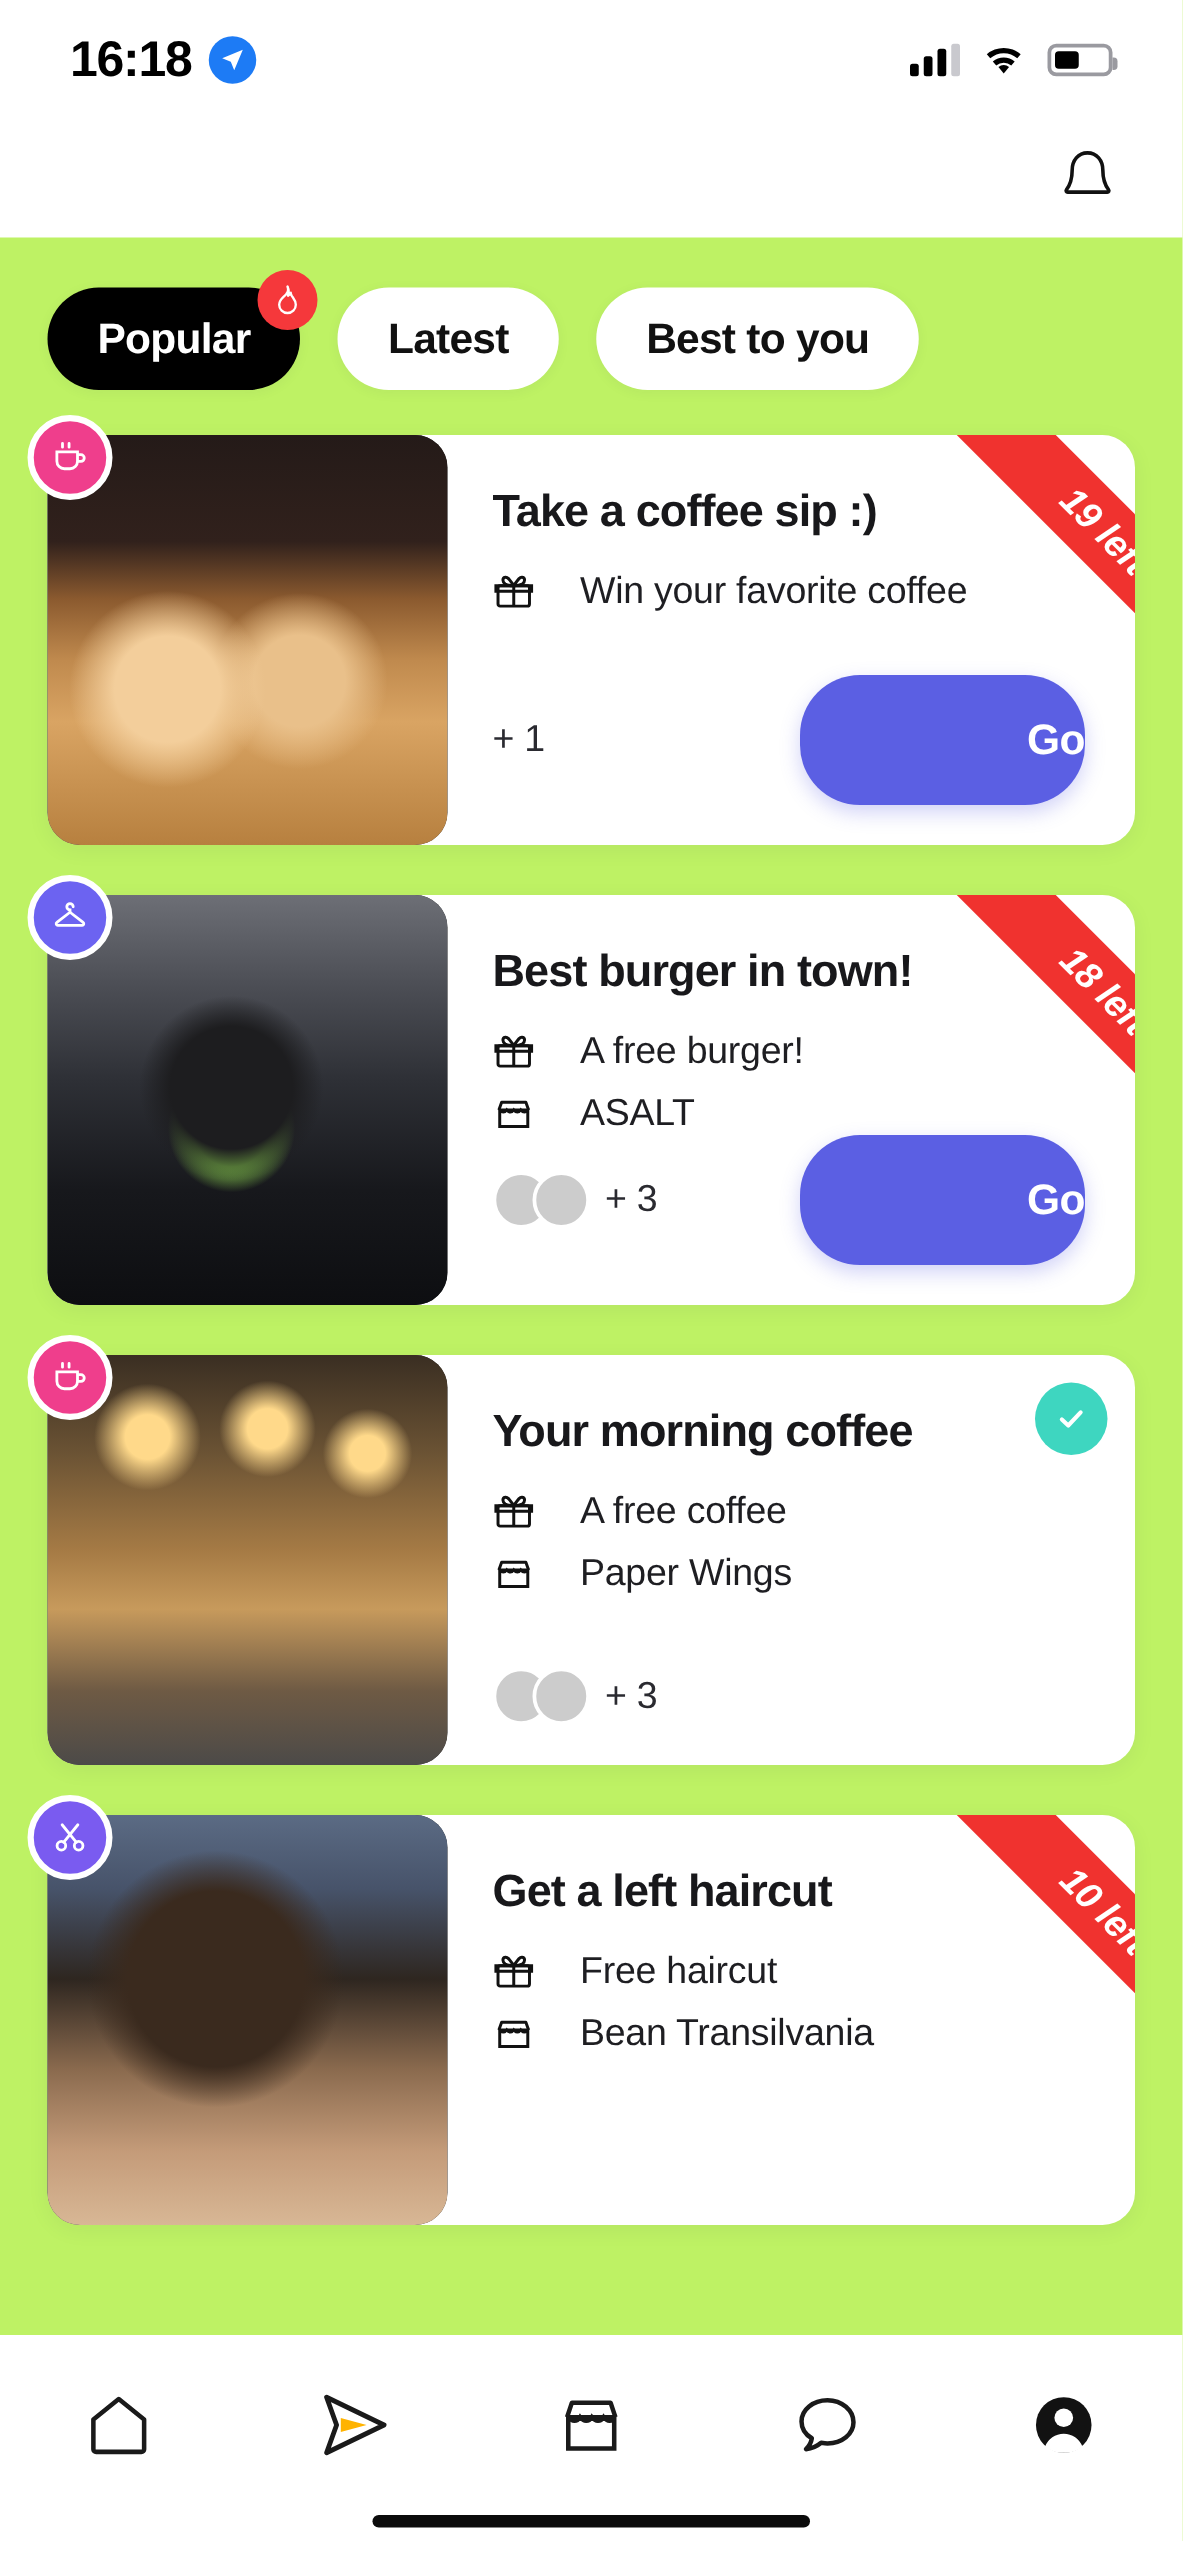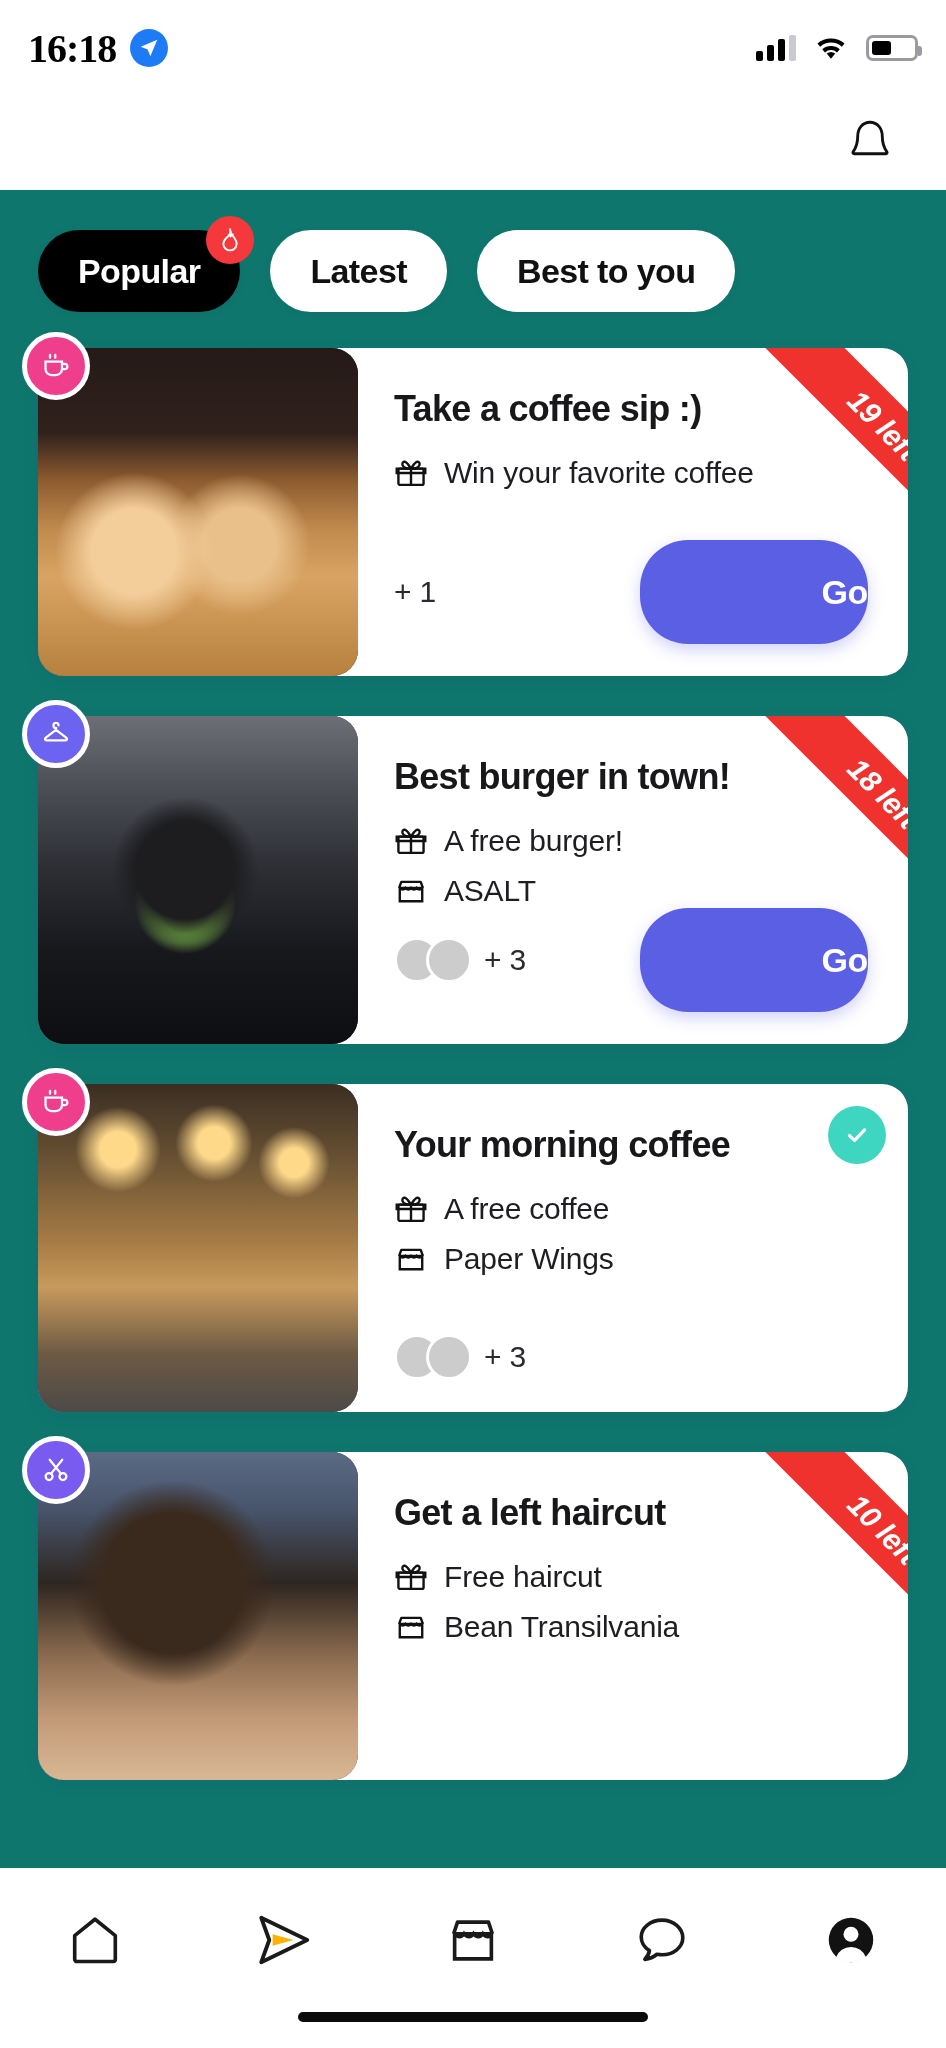--- a/index.html
+++ b/index.html
@@ -9,21 +9,21 @@
     background:#ffffff;
     position:relative;
     overflow:hidden;
   }
   #app { position:relative; width:946px; height:2048px; background:#ffffff; }
 
   
   .statusbar {
     position:absolute; top:0; left:0; width:946px; height:96px;
     display:flex; align-items:center; justify-content:space-between;
-    padding:0 28px; background:#ffffff;font-family:Liberation Serif, serif;
+    padding:0 56px; background:#ffffff;
   }
   .sb-left { display:flex; align-items:center; gap:14px; }
   .sb-time { font-size:40px; font-weight:700; color:#000; letter-spacing:-1px; }
   .loc-badge {
     width:38px; height:38px; border-radius:50%; background:#1D7BF5;
     display:flex; align-items:center; justify-content:center;
   }
   .sb-right { display:flex; align-items:center; gap:17px; }
   .bars { display:flex; align-items:flex-end; gap:4px; height:26px; }
   .bars i { width:7px; border-radius:2px; background:#000; display:block; }
@@ -50,21 +50,21 @@
     font-size:52px; font-weight:700; color:#1A1A1A; letter-spacing:-1.2px;
   }
   .bell-btn {
     position:absolute; right:46px; top:50%; transform:translateY(-50%);
     width:60px; height:60px; display:flex; align-items:center; justify-content:center;
   }
 
   
   .content {
     position:absolute; top:190px; left:0; width:946px; height:1678px;
-    background:#0f766e; overflow:hidden;
+    background:#bef264; overflow:hidden;
   }
 
   
   .tabs {
     display:flex; align-items:center; gap:30px;
     padding:40px 0 0 38px;
   }
   .tab {
     position:relative; height:82px; border-radius:41px;
     display:flex; align-items:center; justify-content:center;
@@ -130,21 +130,21 @@
   .cat-scissors { background:#7A5BF0; }
 
   .card-body {
     flex:1; position:relative; padding:40px 40px 0 36px; z-index:3; min-width:0;
   }
   .card-title {
     font-size:36px; font-weight:700; color:#18181B; letter-spacing:-0.7px;
     margin-bottom:26px; white-space:nowrap;
   }
   .meta-row {
-    display:flex; align-items:center; gap:16px; margin-bottom:16px;
+    display:flex; align-items:center; gap:36px; margin-bottom:16px;
   }
   .meta-row .mtxt { font-size:30px; color:#1E1E22; letter-spacing:-0.2px; white-space:nowrap; }
 
   .card-footer {
     position:absolute; left:36px; right:40px; bottom:32px;
     display:flex; align-items:center; justify-content:space-between;
   }
   .participants { display:flex; align-items:center; }
   .avatars { display:flex; align-items:center; }
   .avatars .av {

